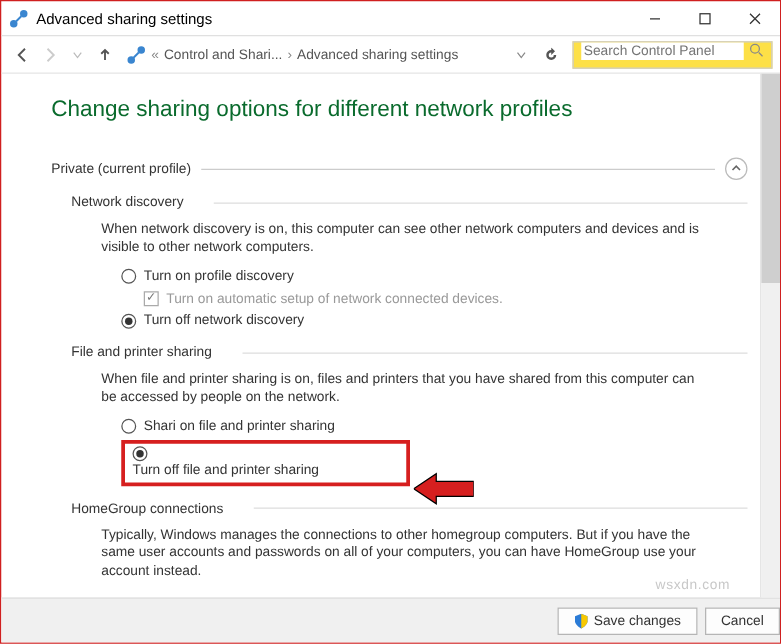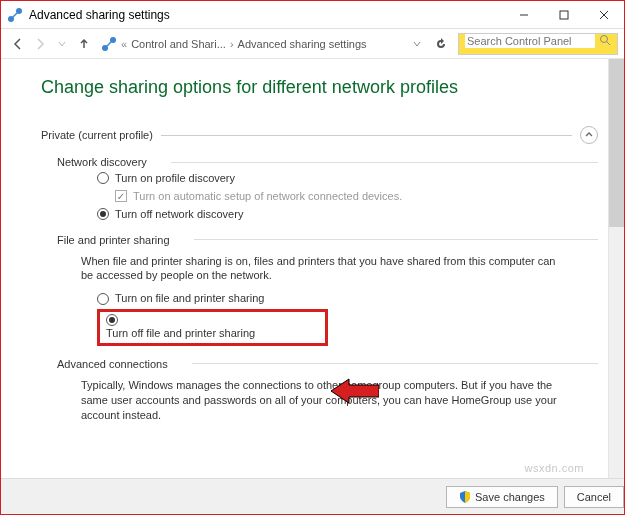--- a/index.html
+++ b/index.html
@@ -248,20 +248,21 @@
         <svg width="10" height="10" viewBox="0 0 10 10">
             <path d="M2 6 L5 3 L8 6" fill="none" stroke="#666" stroke-width="1.3"></path>
           </svg>
       </span>
     </div>
 
     <div class="sub-head">
       <span class="label">Network discovery</span>
       <span class="rule"></span>
     </div>
+    <div class="para">When network discovery is on, this computer can see other network computers and devices and is visible to other network computers.</div>
     <div class="opts">
       <div class="opt">
         <span class="radio"></span>
         <span>Turn on profile discovery</span>
       </div>
       <div class="opt disabled indent">
         <span class="chk">✓</span>
         <span>Turn on automatic setup of network connected devices.</span>
       </div>
       <div class="opt">
@@ -271,38 +272,38 @@
     </div>
 
     <div class="sub-head">
       <span class="label">File and printer sharing</span>
       <span class="rule"></span>
     </div>
     <div class="para">When file and printer sharing is on, files and printers that you have shared from this computer can be accessed by people on the network.</div>
     <div class="opts">
       <div class="opt">
         <span class="radio"></span>
-        <span>Turn on file and printer sharing</span>
+        <span>Shari on file and printer sharing</span>
       </div>
       <div class="opt">
         <span class="highlight-box">
           <span class="radio checked" style="margin-right:6px"></span>
           <span>Turn off file and printer sharing</span>
         </span>
       </div>
     </div>
 
     <div class="red-arrow">
       <svg viewBox="0 0 48 28">
           <polygon points="0,14 18,2 18,8 48,8 48,20 18,20 18,26" fill="#d61f1f" stroke="#000" stroke-width="1"></polygon>
         </svg>
     </div>
 
     <div class="sub-head">
-      <span class="label">Advanced connections</span>
+      <span class="label">HomeGroup connections</span>
       <span class="rule"></span>
     </div>
     <div class="para">Typically, Windows manages the connections to other homegroup computers. But if you have the same user accounts and passwords on all of your computers, you can have HomeGroup use your account instead.</div>
 
     <div class="watermark">wsxdn.com</div>
   </div>
   <div class="scrollbar-fake"></div>
 </div>
 
 <div class="footer-bar">

